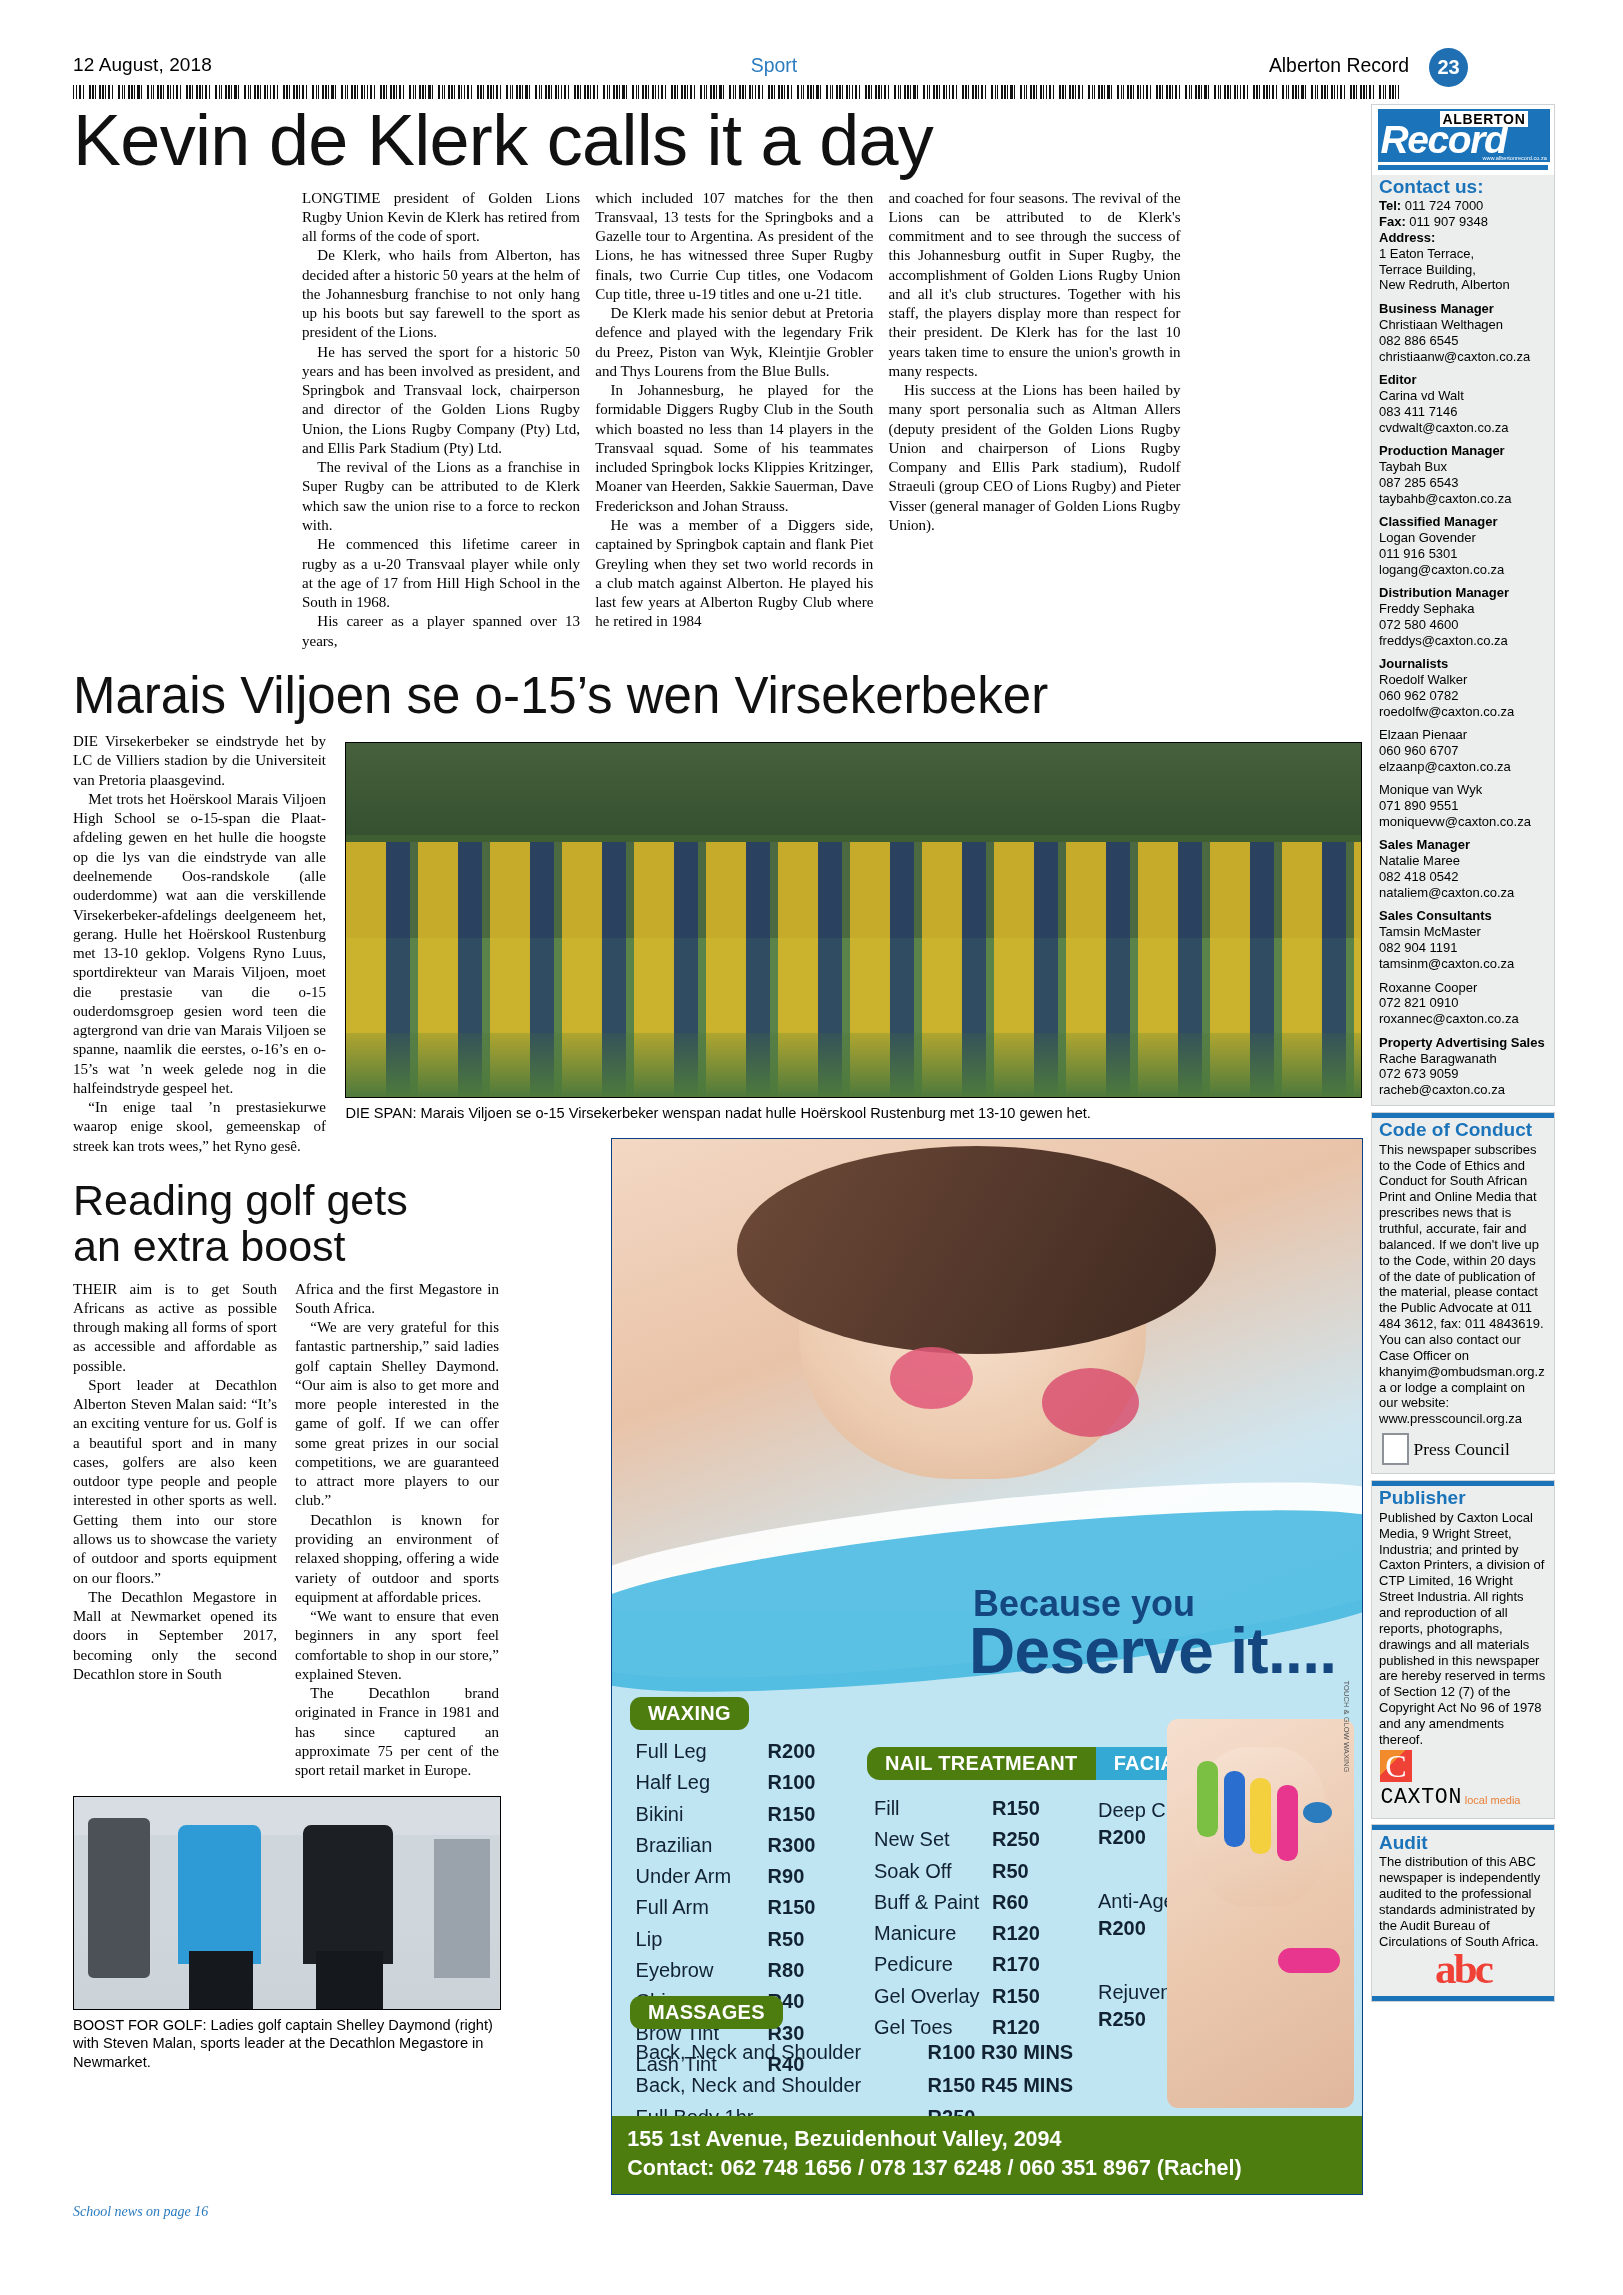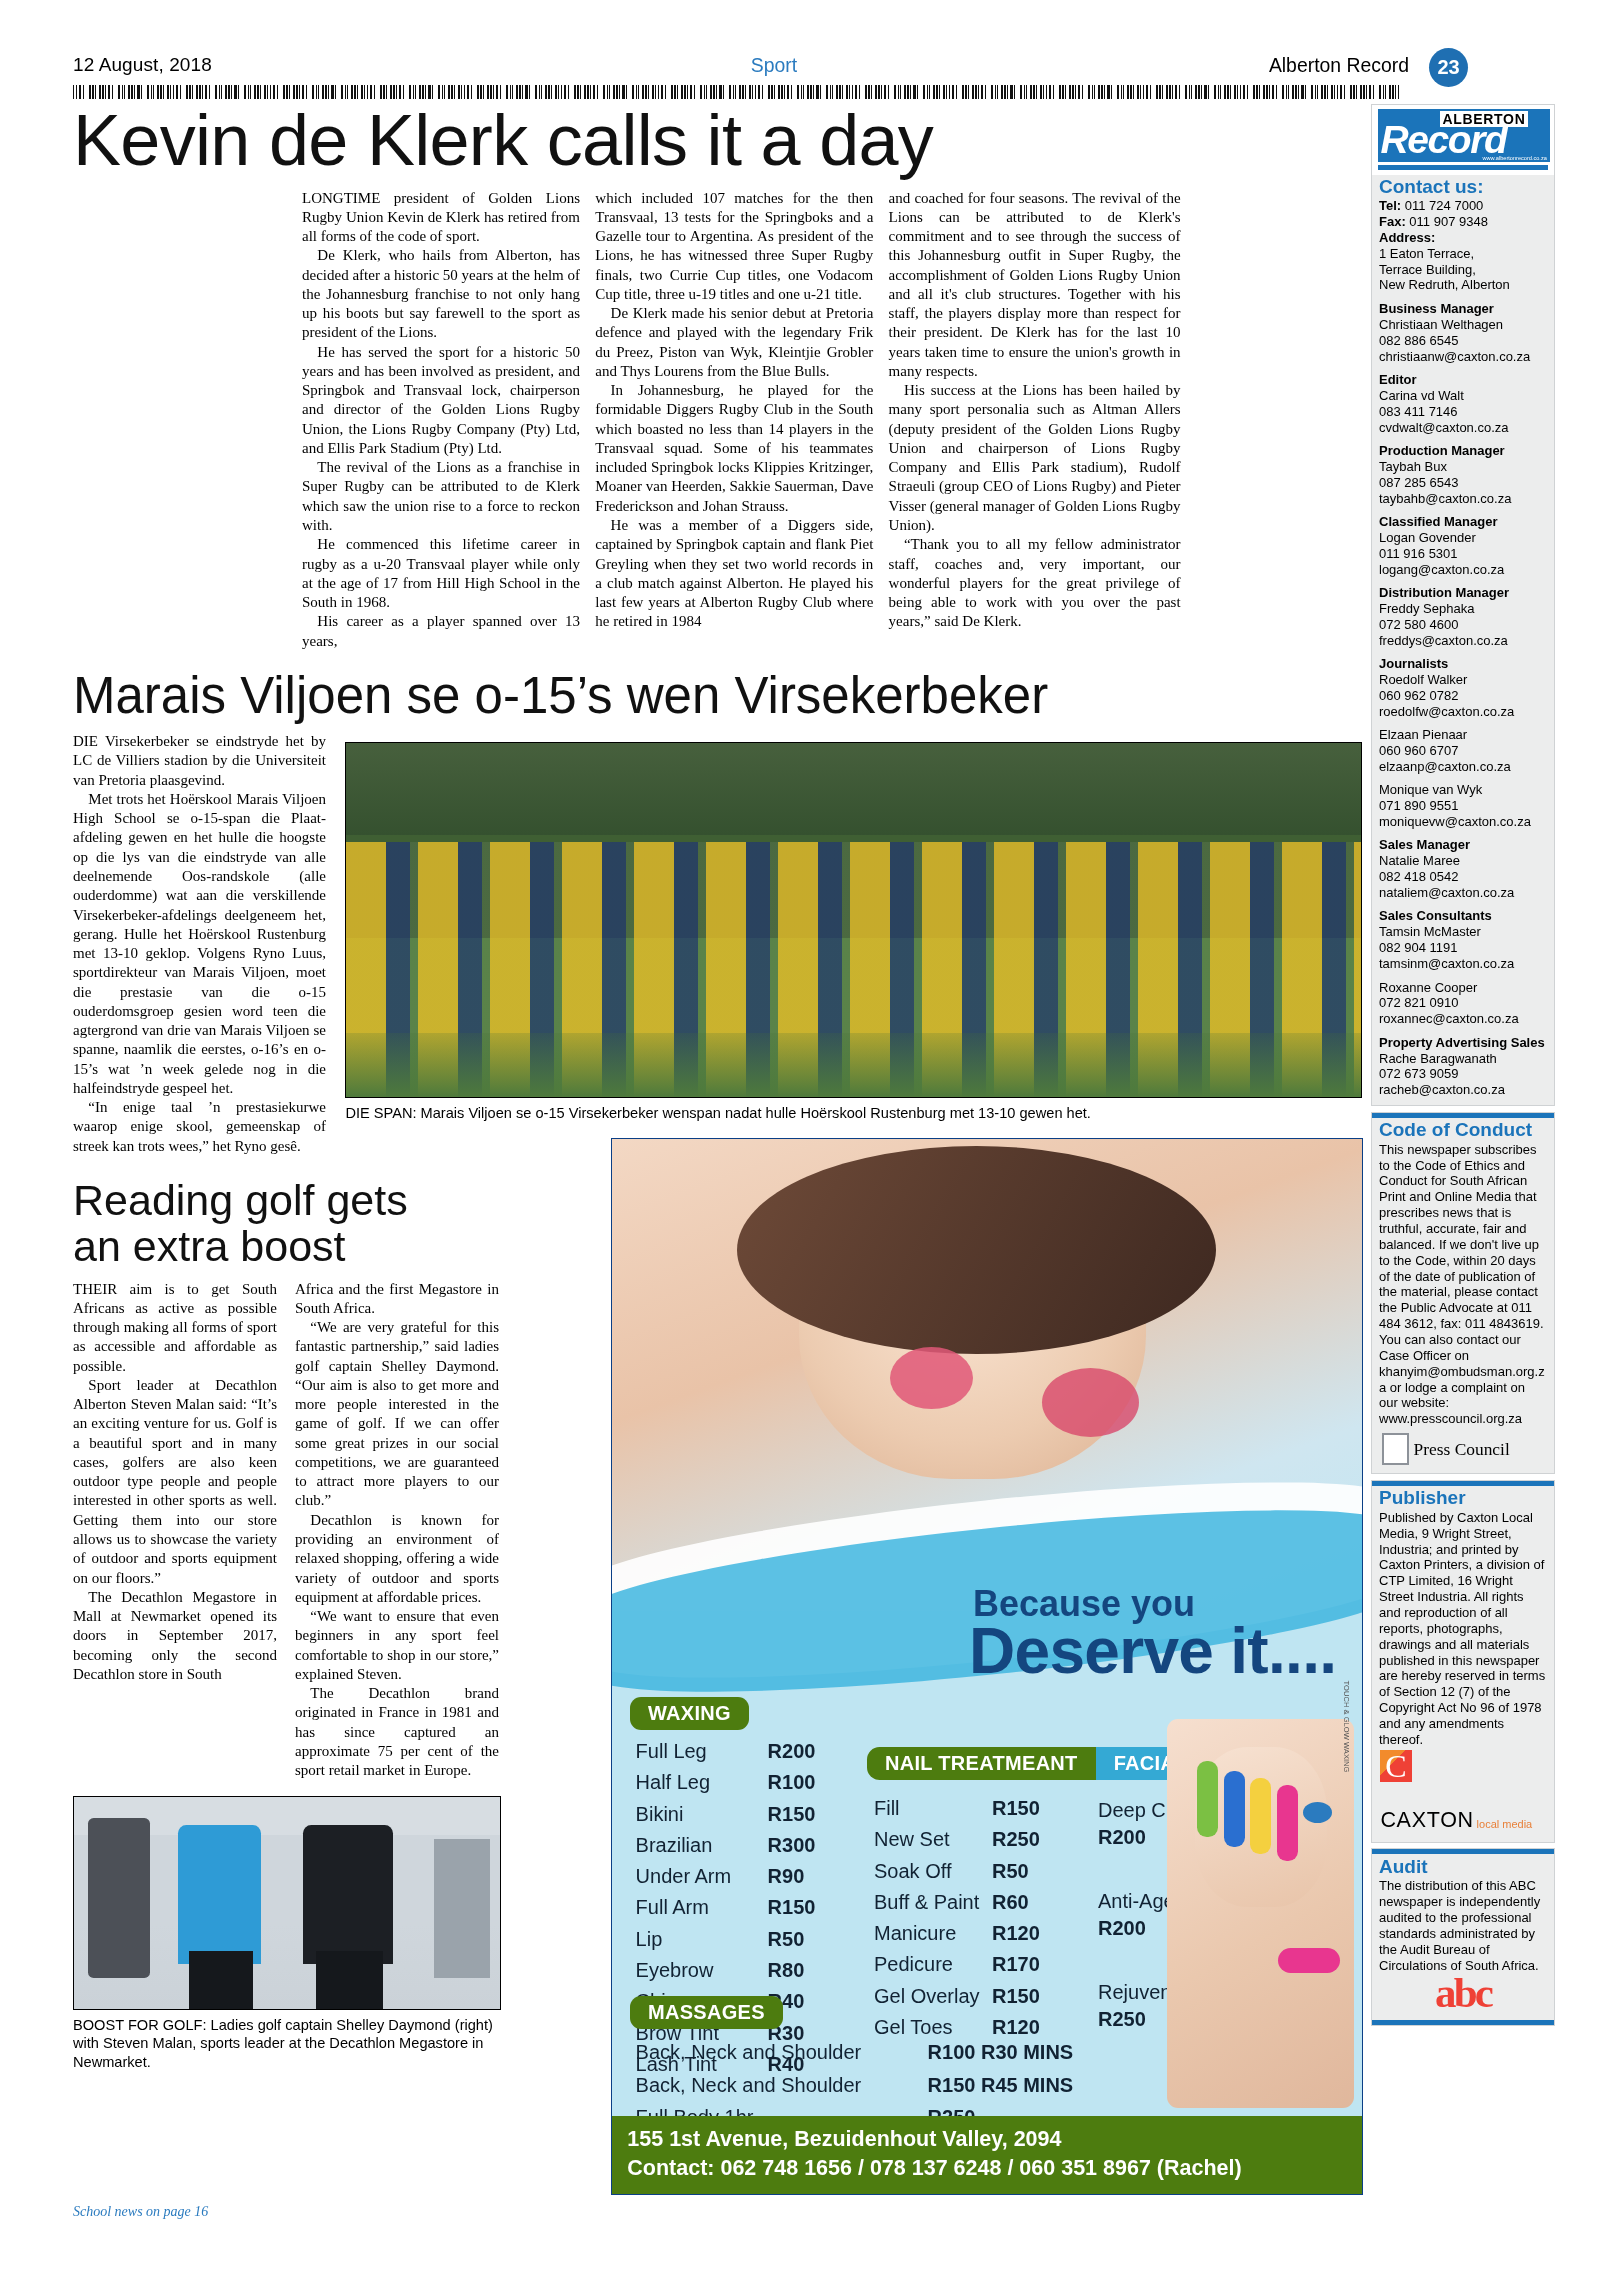--- a/index.html
+++ b/index.html
@@ -77,21 +77,21 @@
   .rgap{height:7.6px;}
   .presscouncil{display:flex;align-items:center;gap:4.2px;margin:5.6px 0 1.4px 2.8px;}
   .pc-ico{width:23.6px;height:28px;background:#fff;border:2.8px solid #8d9299;position:relative;}
   .pc-ico:after{content:"";position:absolute;right:-6.2px;top:-6.2px;width:14px;height:16.7px;background:#8d9299;z-index:-1;}
   .pc-txt{font-family:"Liberation Serif",serif;font-size:17.4px;line-height:.95;}
   .caxton{display:flex;align-items:flex-end;gap:2.8px;margin:2.8px 0 1.4px 1.4px;}
   .cx-ico{width:32px;height:32px;background:
       linear-gradient(135deg,#f28b2c 0 40%,#ef4136 40% 100%);position:relative;}
   .cx-ico:after{content:"C";position:absolute;left:4.9px;top:-2.8px;font-size:32px;color:#fff;
       font-family:"Liberation Serif",serif;}
-  .cx-name{font-family:Liberation Sans, sans-serif;font-size:21.5px;letter-spacing:0.7px;margin-top:23px;}
+  .cx-name{font-family:Liberation Mono, monospace;font-size:21.5px;letter-spacing:0.7px;}
   .cx-sub{font-size:11px;color:#e8813a;padding-bottom:2.8px;}
   .abclogo{color:#ef4136;font-size:43px;font-weight:bold;font-family:"Liberation Serif",serif;
       text-align:center;line-height:.8;letter-spacing:-2.8px;margin-top:2.8px;}
 
   
   .adv{position:absolute;left:611px;top:1138px;width:750px;height:1055px;
        border:1.4px solid #0b3f86;background:#bfe5f2;overflow:hidden;}
   .adv-photo{position:absolute;left:0;top:0;width:750px;height:472px;
        background:linear-gradient(160deg,#f3d8c4 0%,#e9c3a8 38%,#cfe6f0 75%,#bfe5f2 100%);}
   .adv-swoosh{position:absolute;left:-28px;top:361px;width:819px;height:160px;
@@ -143,21 +143,20 @@
       <div class="c2 serif">
         <p class="first">which included 107 matches for the then Transvaal, 13 tests for the Springboks and a Gazelle tour to Argentina. As president of the Lions, he has witnessed three Super Rugby finals, two Currie Cup titles, one Vodacom Cup title, three u-19 titles and one u-21 title.</p>
         <p>De Klerk made his senior debut at Pretoria defence and played with the legendary Frik du Preez, Piston van Wyk, Kleintjie Grobler and Thys Lourens from the Blue Bulls.</p>
         <p>In Johannesburg, he played for the formidable Diggers Rugby Club in the South which boasted no less than 14 players in the Transvaal squad. Some of his teammates included Springbok locks Klippies Kritzinger, Moaner van Heerden, Sakkie Sauerman, Dave Frederickson and Johan Strauss.</p>
         <p>He was a member of a Diggers side, captained by Springbok captain and flank Piet Greyling when they set two world records in a club match against Alberton. He played his last few years at Alberton Rugby Club where he retired in 1984</p>
       </div>
 
       <div class="c3 serif">
         <p class="first">and coached for four seasons. The revival of the Lions can be attributed to de Klerk's commitment and to see through the success of this Johannesburg outfit in Super Rugby, the accomplishment of Golden Lions Rugby Union and all it's club structures. Together with his staff, the players display more than respect for their president. De Klerk has for the last 10 years taken time to ensure the union's growth in many respects.</p>
         <p>His success at the Lions has been hailed by many sport personalia such as Altman Allers (deputy president of the Golden Lions Rugby Union and chairperson of Lions Rugby Company and Ellis Park stadium), Rudolf Straeuli (group CEO of Lions Rugby) and Pieter Visser (general manager of Golden Lions Rugby Union).</p>
-        <p>“Thank you to all my fellow administrator staff, coaches and, very important, our wonderful players for the great privilege of being able to work with you over the past years,” said De Klerk.</p>
       </div>
     </div>
 
     <div class="a2">
       <h1 class="head2">Marais Viljoen se o-15’s wen Virsekerbeker</h1>
 
       <div class="a2grid">
         <div class="a2txt serif">
           <p class="first">DIE Virsekerbeker se eindstryde het by LC de Villiers stadion by die Universiteit van Pretoria plaasgevind.</p>
           <p>Met trots het Hoërskool Marais Viljoen High School se o-15-span die Plaat-afdeling gewen en het hulle die hoogste op die lys van die eindstryde van alle deelnemende Oos-randskole (alle ouderdomme) wat aan die verskillende Virsekerbeker-afdelings deelgeneem het, gerang. Hulle het Hoërskool Rustenburg met 13-10 geklop. Volgens Ryno Luus, sportdirekteur van Marais Viljoen, moet die prestasie van die o-15 ouderdomsgroep gesien word teen die agtergrond van drie van Marais Viljoen se spanne, naamlik die eerstes, o-16’s en o-15’s wat ’n week gelede nog in die halfeindstryde gespeel het.</p>

